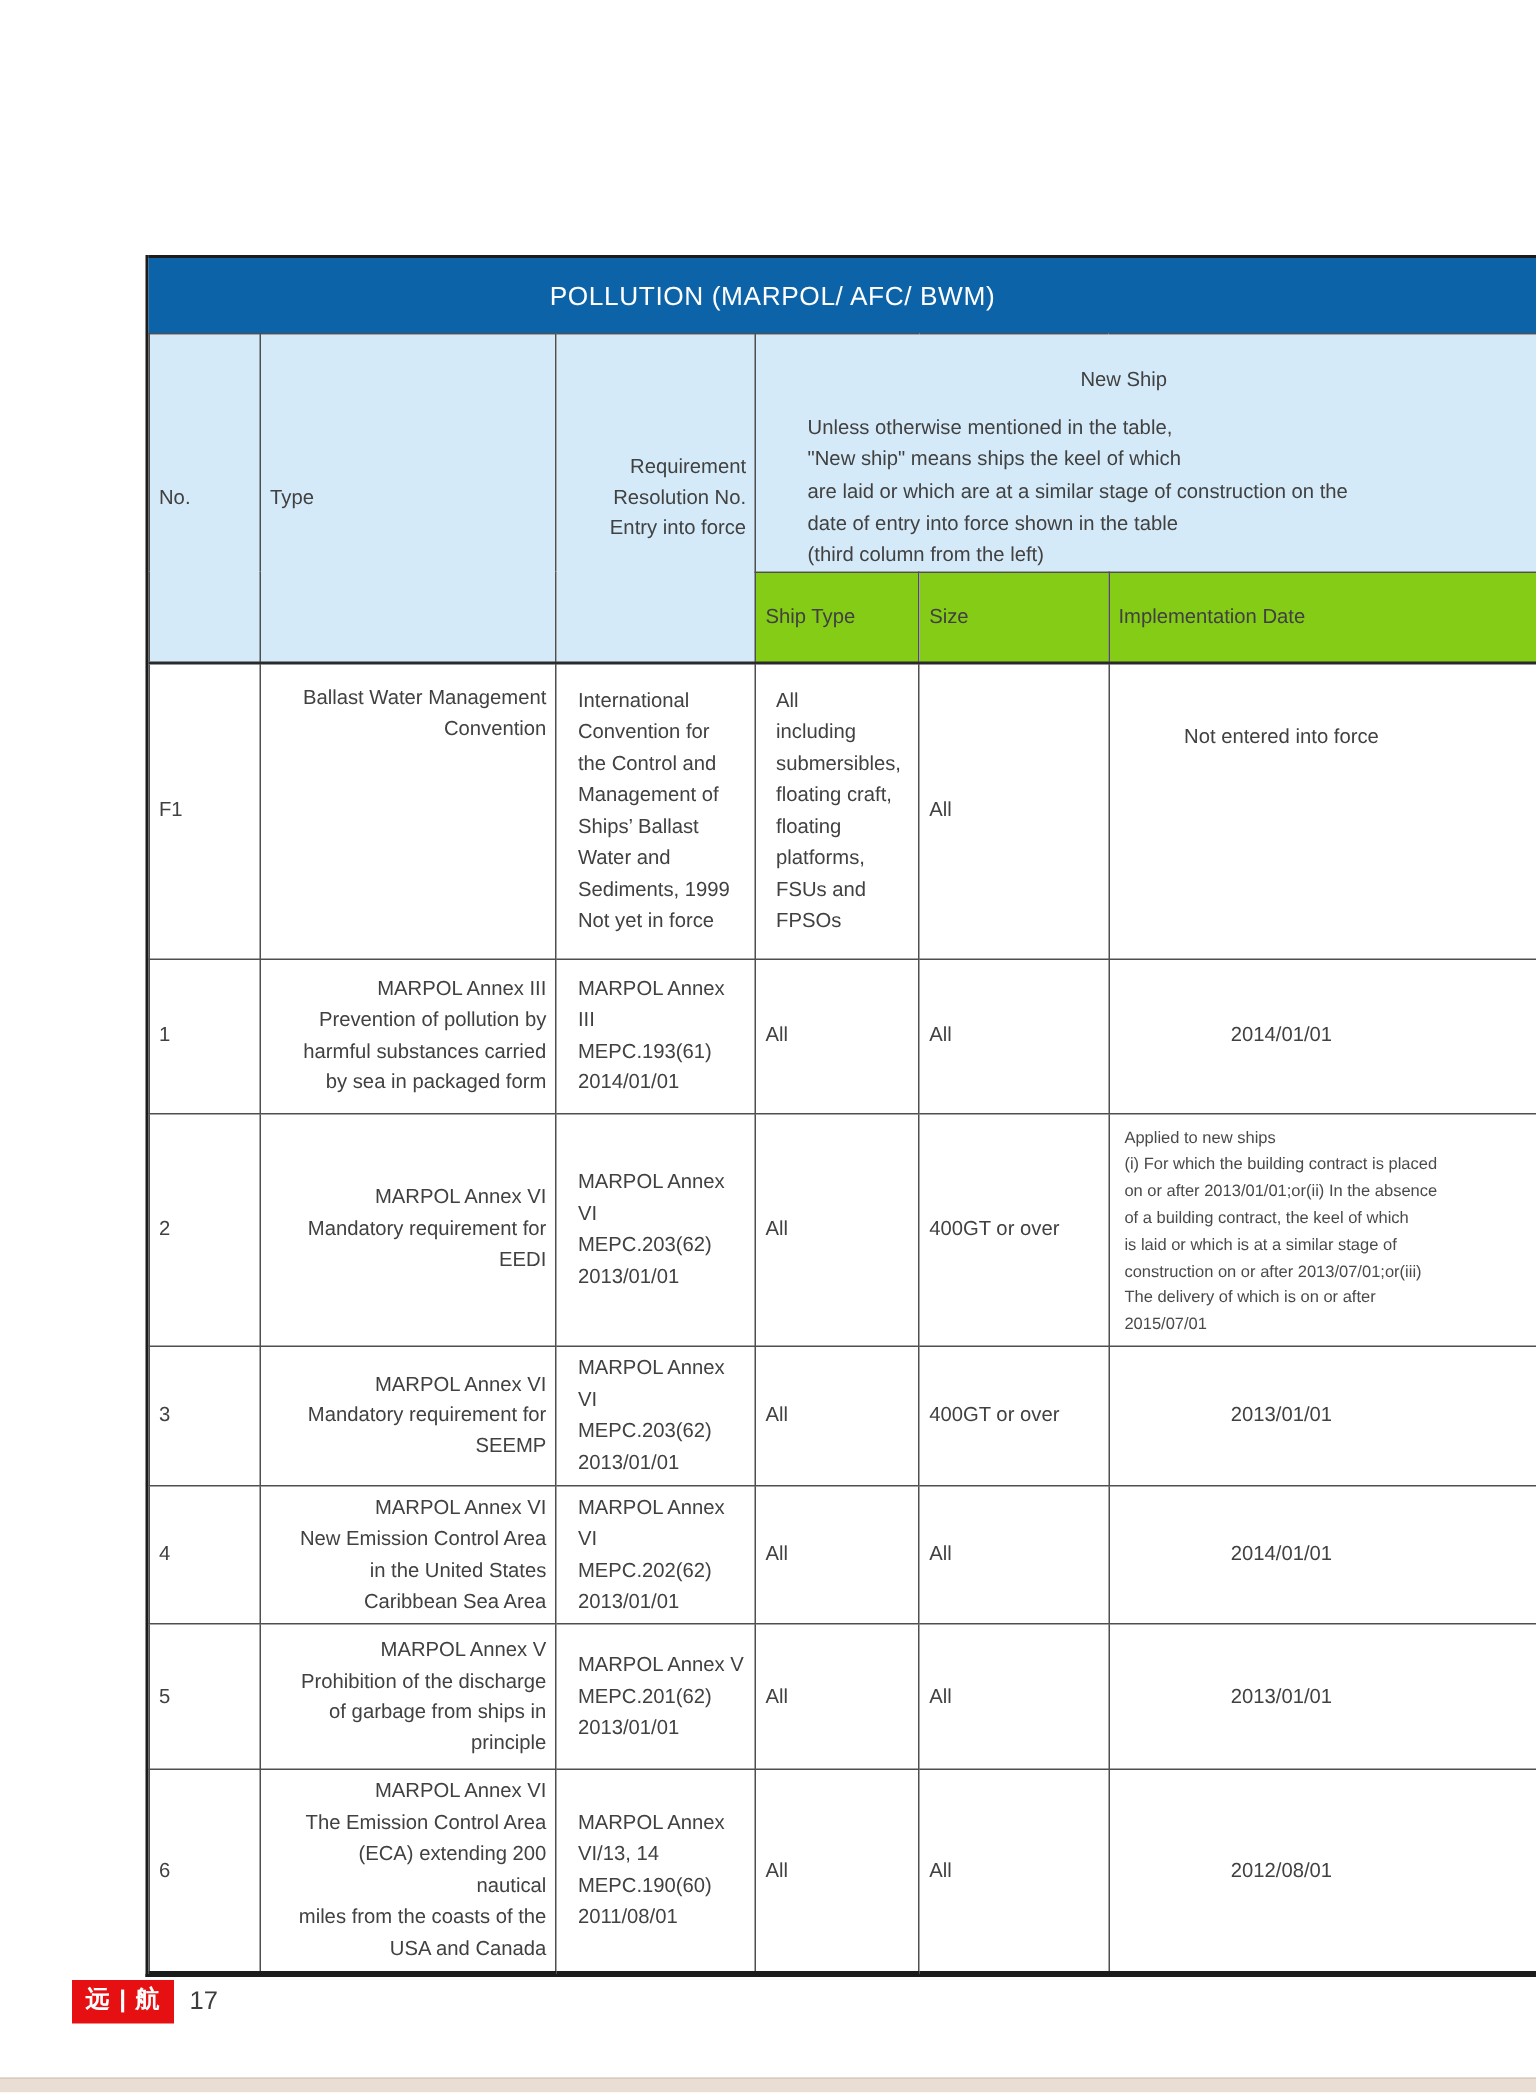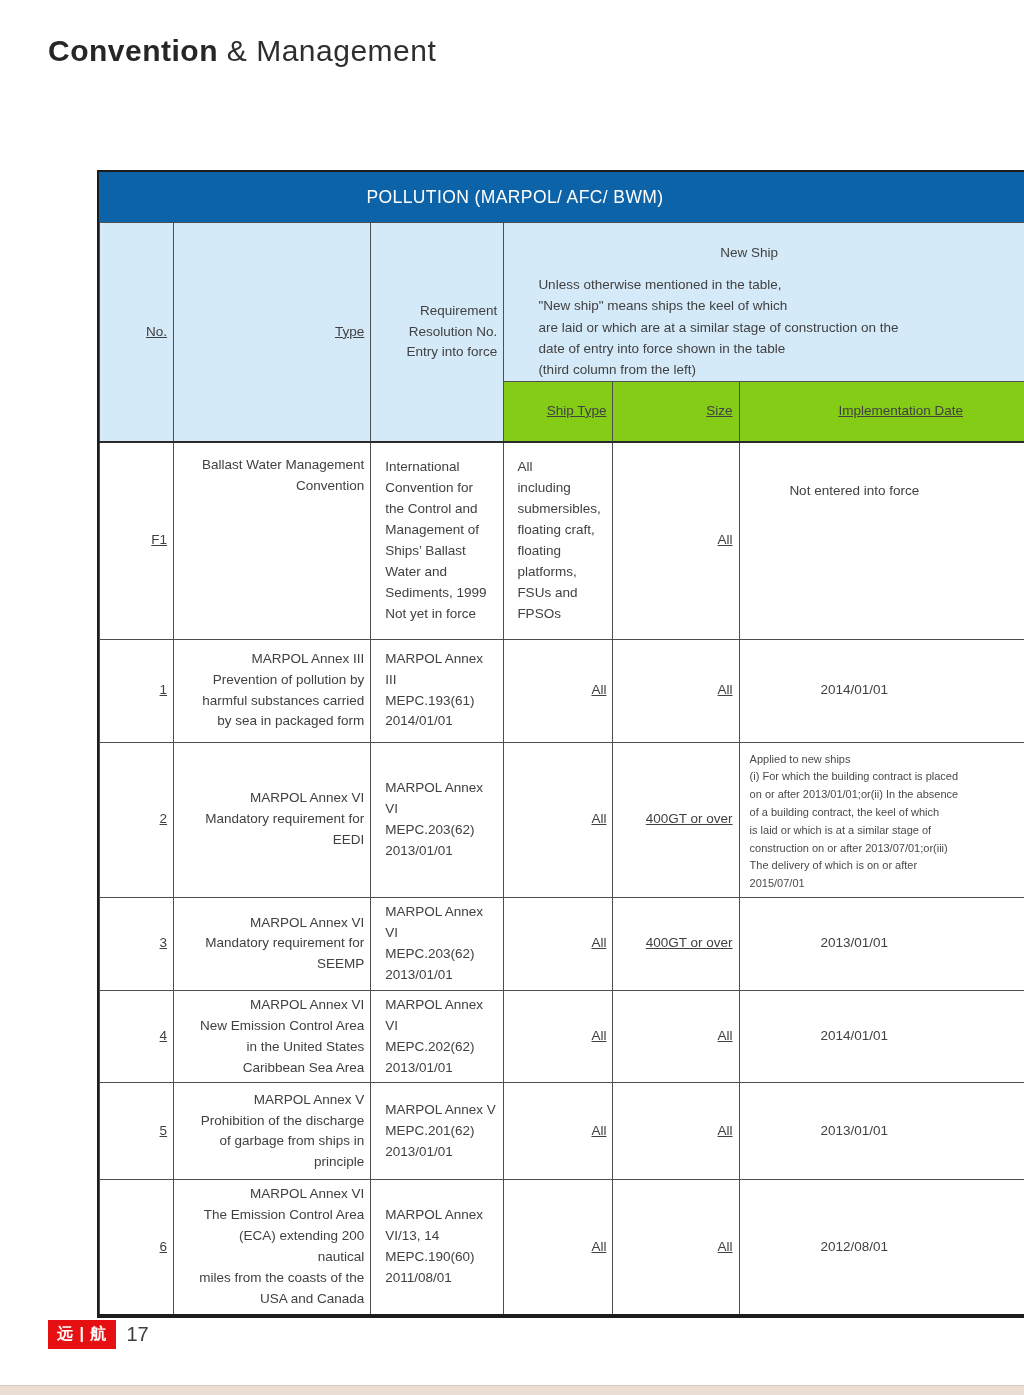--- a/index.html
+++ b/index.html
@@ -41,21 +41,21 @@
     border:1px solid #4f4f4f;
     font-weight:normal;font-size:13.5px;line-height:1.55;color:#414141;
     padding:4px 6px;box-sizing:border-box;vertical-align:middle;
     background:#ffffff;overflow:hidden;
   }
   thead th{background:#d5eaf8;}
   thead tr.subhead th{background:#84cc16;}
   thead{border-bottom:2px solid #2a2a2a;}
   tbody tr:last-child td{border-bottom:2px solid #1c1c1c;}
   .pre{white-space:pre-line;}
-  .ctr{text-align:right;text-decoration:underline;}
+  .ctr{text-align:left;}
   th.h-req{text-align:right;padding-left:15px;}
   th.h-newship{padding:0;vertical-align:top;}
   .newship-title{text-align:center;padding:20px 97px 0 0;font-size:13.5px;}
   .newship-note{text-align:left;padding:10px 8px 0 34px;font-size:13.5px;line-height:1.58;}
   th.h-impl{padding-right:128px;}
   td.cell-type{text-align:right;padding-left:15px;}
   td.cell-req{text-align:left;padding-left:14px;}
   td.cell-ship-list{text-align:left;padding-left:13px;}
   td.cell-impl{text-align:center;padding-right:128px;}
   td.vtop{vertical-align:top;}
@@ -66,33 +66,30 @@
     font-size:11px;line-height:1.62;
     padding:8px 6px 4px 10px;color:#4a4a4a;
   }
   
   .page-footer{position:absolute;left:48px;top:1320px;display:flex;align-items:center;}
   .footer-badge{
     background:#e60f12;color:#ffffff;font-weight:bold;
     font-size:16px;letter-spacing:1px;
     padding:4px 9px;line-height:1.3;
   }
-  .footer-pagenum{margin-left:10px;font-size:20px;color:#3d3d3d;}
+  .footer-pagenum{margin-left:10px;font-size:17px;color:#3d3d3d;}
   .bottom-strip{
     position:absolute;left:0;bottom:0;width:1024px;height:9px;
     background:#e9ddd4;border-top:1px solid #d8c9bf;
   }
 </style>
 </head>
 <body>
 
 <div class="page-header">
-  <div class="title-line">
-    <span class="bold">Convention</span><span> &amp; Management</span>
-  </div>
 </div>
 
 <div class="tbl-wrap">
   <div class="tbl-titlebar">POLLUTION (MARPOL/ AFC/ BWM)</div>
   <table>
     <colgroup>
       <col class="c-no">
         <col class="c-type">
         <col class="c-req">
       <col class="c-ship">

